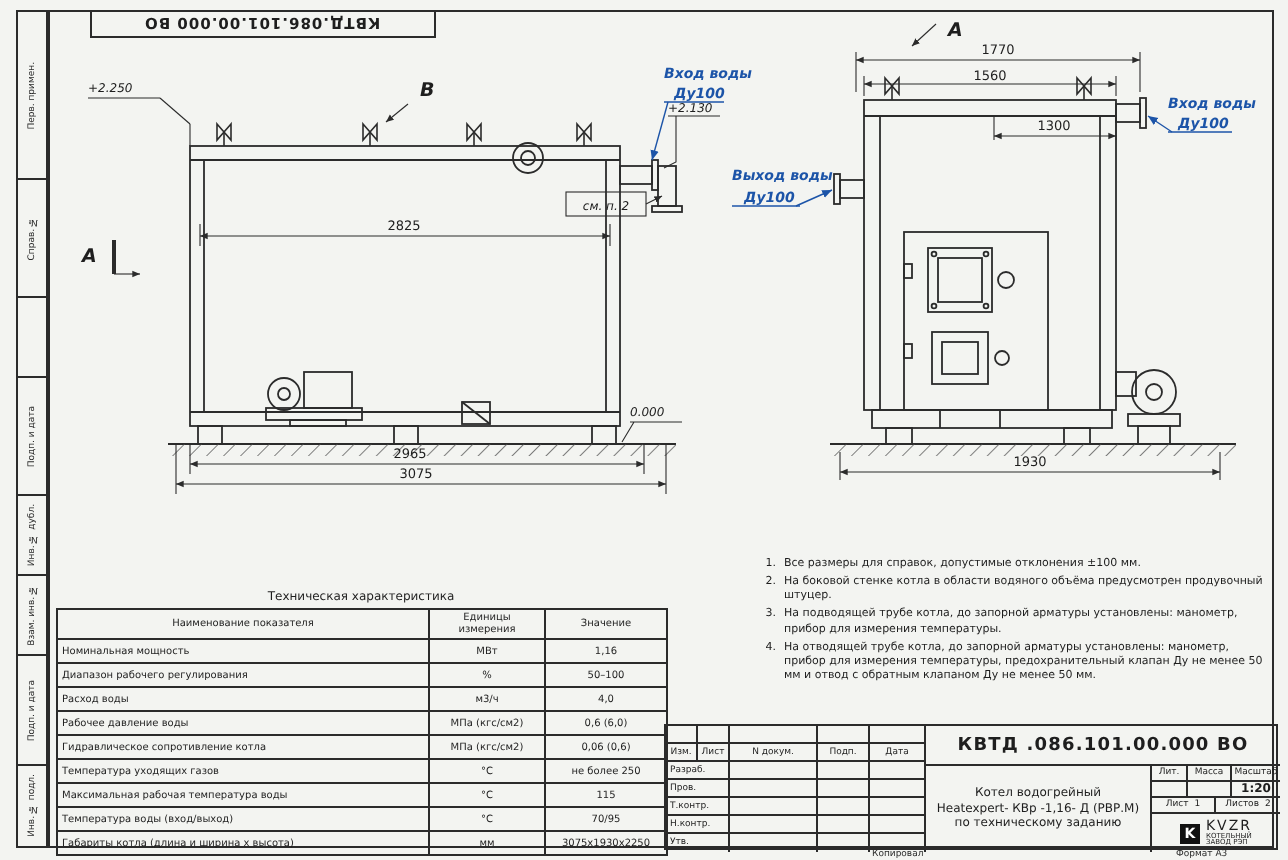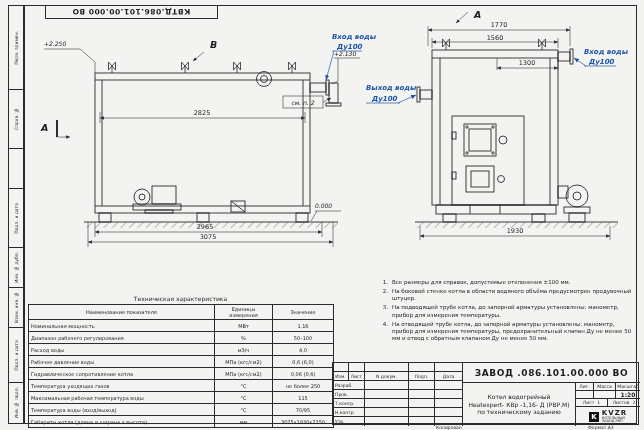--- a/index.html
+++ b/index.html
@@ -40,21 +40,21 @@
   .tb .cell{position:absolute;box-sizing:border-box;border-right:1px solid #2b2b2b;
       border-bottom:1px solid #2b2b2b;font-size:4.5px;display:flex;align-items:center;
       justify-content:center;overflow:hidden;white-space:nowrap;}
   .tb .docnum{font-size:9px;font-weight:bold;letter-spacing:.6px;}
   .tb .name{flex-direction:column;font-size:6px;line-height:1.25;text-align:center;}
   .tb .scale{font-size:6px;font-weight:bold;}
   .logo{display:flex;align-items:center;gap:3px;}
   .logo-mark{width:10px;height:10px;background:#111;color:#fff;font-size:7px;font-weight:bold;
       display:flex;align-items:center;justify-content:center;}
   .logo-txt{display:flex;flex-direction:column;line-height:1;}
-  .logo-name{font-size:7px;font-weight:bold;letter-spacing:1px;}
+  .logo-name{font-size:7px;font-weight:normal;letter-spacing:1px;}
   .logo-sub{font-size:3.5px;}
   .margin-note{position:absolute;font-size:4.5px;color:#2b2b2b;}
   svg text{font-family:"DejaVu Sans", sans-serif;}
 </style>
 </head>
 <body>
 
 <div class="sheet">
 
   <div class="frame"></div>
@@ -383,21 +383,21 @@
     <div class="cell" style="left:102px;top:36px;width:28px;height:9px"></div>
     <div class="cell" style="left:0;top:45px;width:32px;height:9px;justify-content:flex-start;padding-left:2px">Н.контр.</div>
     <div class="cell" style="left:32px;top:45px;width:44px;height:9px"></div>
     <div class="cell" style="left:76px;top:45px;width:26px;height:9px"></div>
     <div class="cell" style="left:102px;top:45px;width:28px;height:9px"></div>
     <div class="cell" style="left:0;top:54px;width:32px;height:9px;border-bottom:none;justify-content:flex-start;padding-left:2px">Утв.</div>
     <div class="cell" style="left:32px;top:54px;width:44px;height:9px;border-bottom:none"></div>
     <div class="cell" style="left:76px;top:54px;width:26px;height:9px;border-bottom:none"></div>
     <div class="cell" style="left:102px;top:54px;width:28px;height:9px;border-bottom:none"></div>
 
-    <div class="cell docnum" style="left:130px;top:0;width:177px;height:20px;border-right:none">ЗАВОД .086.101.00.000  ВО</div>
+    <div class="cell docnum" style="left:130px;top:0;width:177px;height:20px;border-right:none">КВТД .086.101.00.000  ВО</div>
 
     <div class="cell name" style="left:130px;top:20px;width:113px;height:43px;border-bottom:none">
       <div>Котел водогрейный</div>
       <div>Heatexpert- КВр -1,16- Д (РВР.М)</div>
       <div>по техническому заданию</div>
     </div>
 
     <div class="cell" style="left:243px;top:20px;width:18px;height:8px">Лит.</div>
     <div class="cell" style="left:261px;top:20px;width:22px;height:8px">Масса</div>
     <div class="cell" style="left:283px;top:20px;width:24px;height:8px;border-right:none">Масштаб</div>

